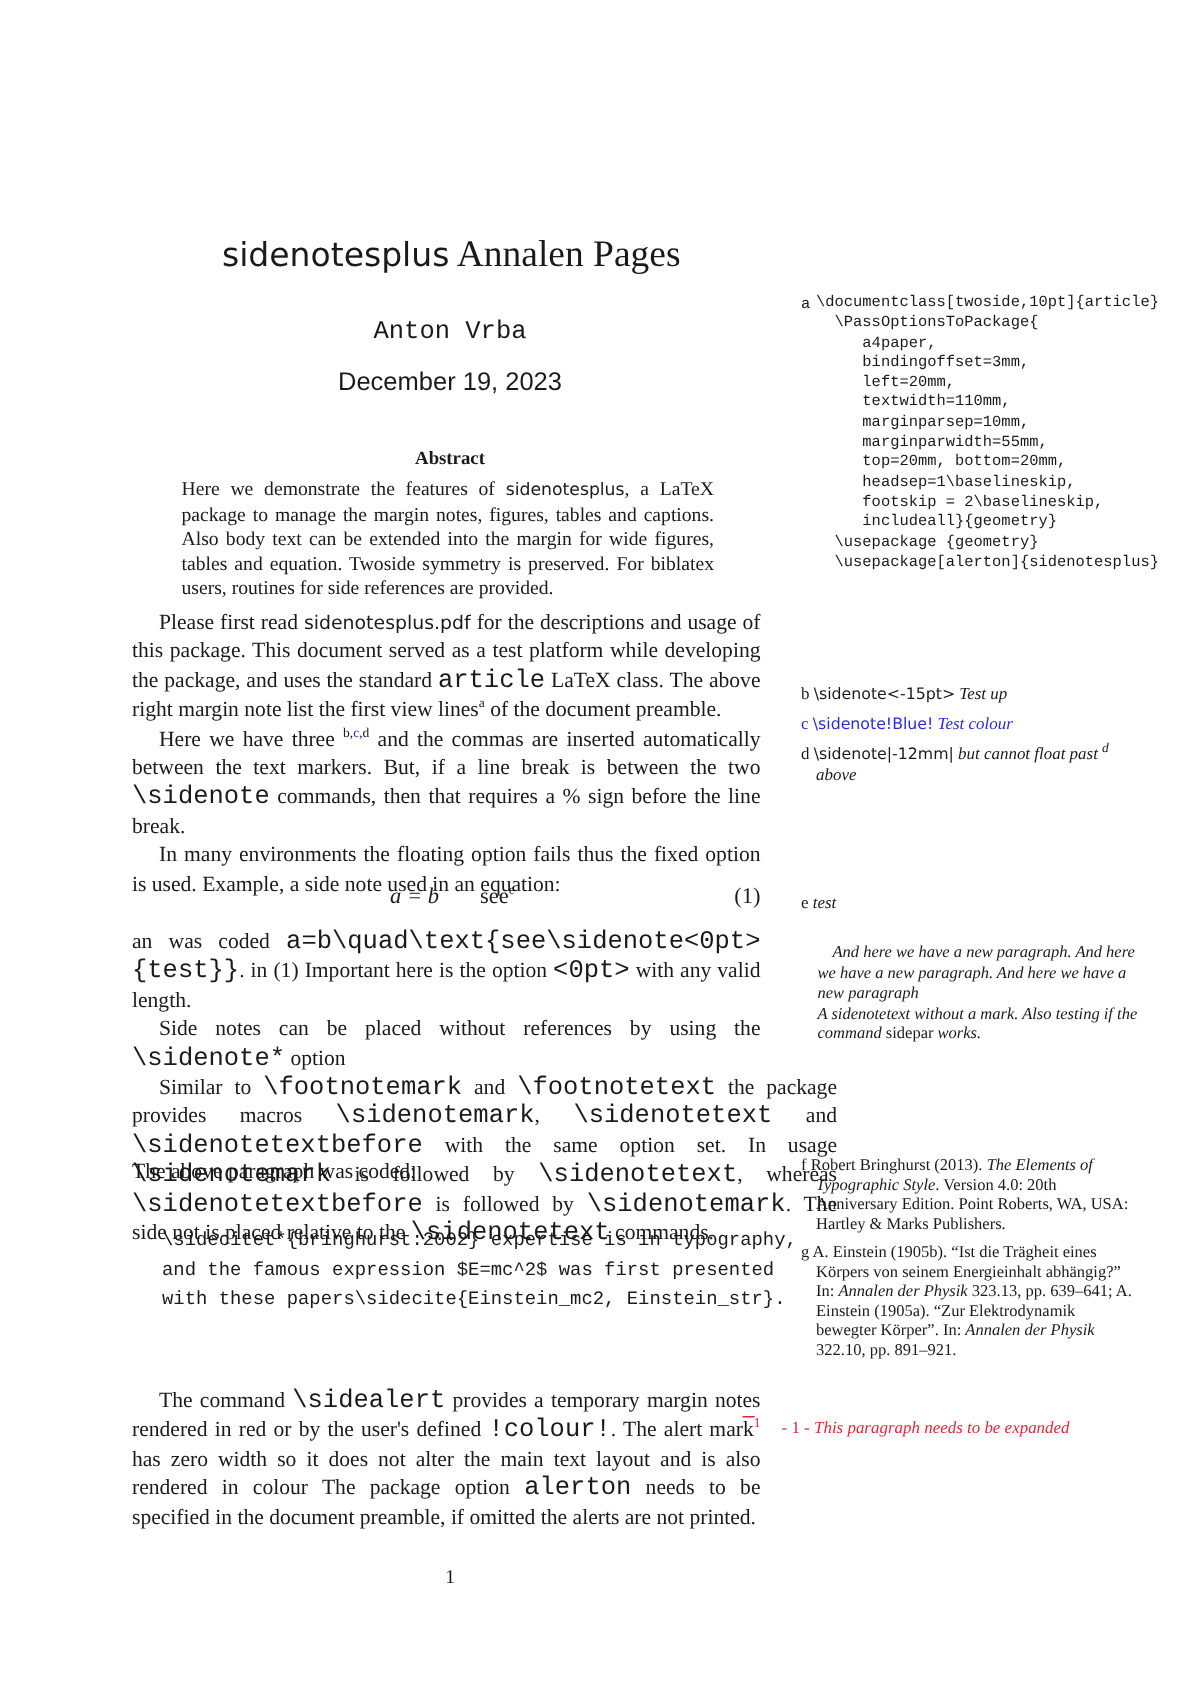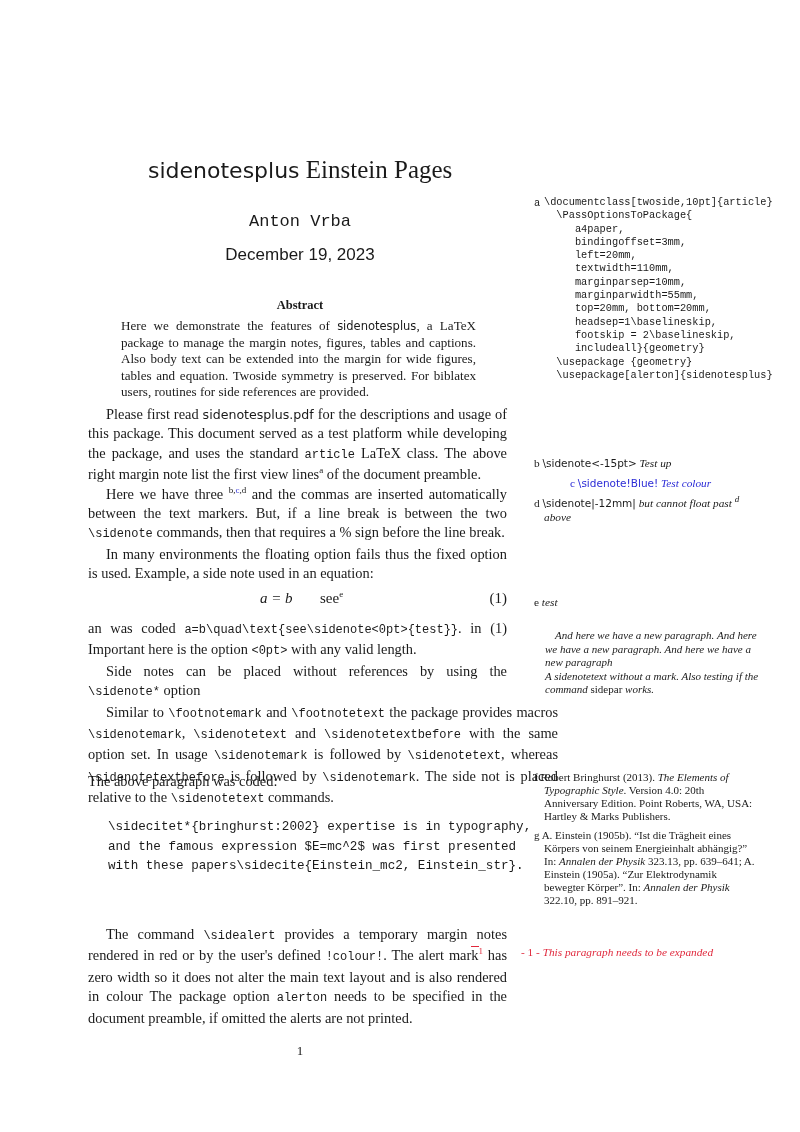--- a/index.html
+++ b/index.html
@@ -11,39 +11,39 @@
   .title .pkg { font-family:"DejaVu Sans", sans-serif; font-size:22px; }
   .author { left:0; width:600px; top:212px; text-align:center; font-size:17px; font-family:Liberation Mono, monospace; }
   .date { left:0; width:600px; top:245px; text-align:center; font-size:17px; font-family:Liberation Sans, sans-serif; }
   .abstract-h { left:0; width:600px; top:298px; text-align:center; font-weight:bold; font-size:12.5px; font-family:"Liberation Serif", serif; }
   .abstract { left:121px; width:355px; top:318px; font-size:13.1px; line-height:16.6px; text-align:justify; font-family:"Liberation Serif", serif; }
   .abstract .sf { font-family:"DejaVu Sans", sans-serif; font-size:11.5px; }
 
   .body { left:88px; width:419px; font-size:14.4px; line-height:19.4px; text-align:justify; font-family:"Liberation Serif", serif; }
   .body p { margin:0; text-indent:18px; }
   .body p.noind { text-indent:0; }
-  .body code, .codeblock { font-family:"Liberation Mono", monospace; font-size:12px; }
+  .body code, .codeblock { font-family:"Liberation Mono", monospace; font-size:17px; }
   .body .sf { font-family:"DejaVu Sans", sans-serif; font-size:12.6px; }
   sup { font-size:9px; line-height:0; }
   .blue { color:#2b2bd6; }
   .red { color:#e0283c; }
 
   .margin { left:534px; width:230px; font-size:11.3px; line-height:14.2px; font-family:"Liberation Serif", serif; }
   .note-pre { font-family:"Liberation Mono", monospace; font-size:10.3px; line-height:13.3px; white-space:pre; margin:0; }
   .ital { font-style:italic; }
   .sfm { font-family:"DejaVu Sans", sans-serif; font-size:10.5px;text-align:center; }
   .hang { padding-left:10px; text-indent:-10px; }
   .eqn { left:88px; width:419px; top:590px; font-size:15px; font-family:"Liberation Serif", serif; }
   .codeblock { left:108px; top:818px; font-size:12.6px; line-height:19.5px; white-space:pre; }
   .pagenum { left:0; width:600px; top:1043px; text-align:center; font-size:13px; font-family:"Liberation Serif", serif; }
 </style>
 </head>
 <body>
 
-<div class="abs title"><span class="pkg">sidenotesplus</span><span> Einstein Pages</span></div>
+<div class="abs title"><span class="pkg">sidenotesplus</span><span> Annalen Pages</span></div>
 <div class="abs author">Anton Vrba</div>
 <div class="abs date">December 19, 2023</div>
 
 <div class="abs abstract-h">Abstract</div>
 <div class="abs abstract"><span>Here we demonstrate the features of </span><span class="sf">sidenotesplus</span><span>, a </span><span>LaTeX</span><span> package to manage the margin notes, figures, tables and captions. Also body text can be extended into the margin for wide figures, tables and equation. Twoside symmetry is preserved. For biblatex users, routines for side references are provided.</span></div>
 
 <div class="abs body" style="top:405px;">
   <p><span>Please first read </span><span class="sf">sidenotesplus.pdf</span><span> for the descriptions and usage of this package. This document served as a test platform while developing the package, and uses the standard </span><code>article</code><span> LaTeX class. The above right margin note list the first view lines</span><sup>a</sup><span> of the document preamble.</span></p>
   <p><span>Here we have three </span><sup><span>b</span><span>,</span><span class="blue">c</span><span>,</span><span>d</span></sup><span> and the commas are inserted automatically between the text markers.  But, if a line break is between the two </span><code>\sidenote</code><span>  commands, then that requires a % sign before the line break.</span></p>
   <p>In many environments the floating option fails thus the fixed option is used. Example, a side note used in an equation:</p>
@@ -87,21 +87,21 @@
      headsep=1\baselineskip,
      footskip = 2\baselineskip,
      includeall}{geometry}
   \usepackage {geometry}
   \usepackage[alerton]{sidenotesplus}</pre>
 </div>
 
 <div class="abs margin" style="top:456px;">
   <span>b</span> <span class="sfm">\sidenote&lt;-15pt&gt;</span><span class="ital"> Test up</span>
 </div>
-<div class="abs margin blue" style="top:476px;margin-left:36px;">
+<div class="abs margin blue" style="top:476px;">
   <span>c</span> <span class="sfm">\sidenote!Blue!</span><span class="ital"> Test colour</span>
 </div>
 <div class="abs margin hang" style="top:496px; width:210px;">
   <span>d</span> <span class="sfm">\sidenote|-12mm|</span><span class="ital"> but cannot float past </span><sup class="ital">d</sup> <span class="ital">above</span>
 </div>
 
 <div class="abs margin" style="top:595px;">
   <span>e</span> <span class="ital">test</span>
 </div>
 

